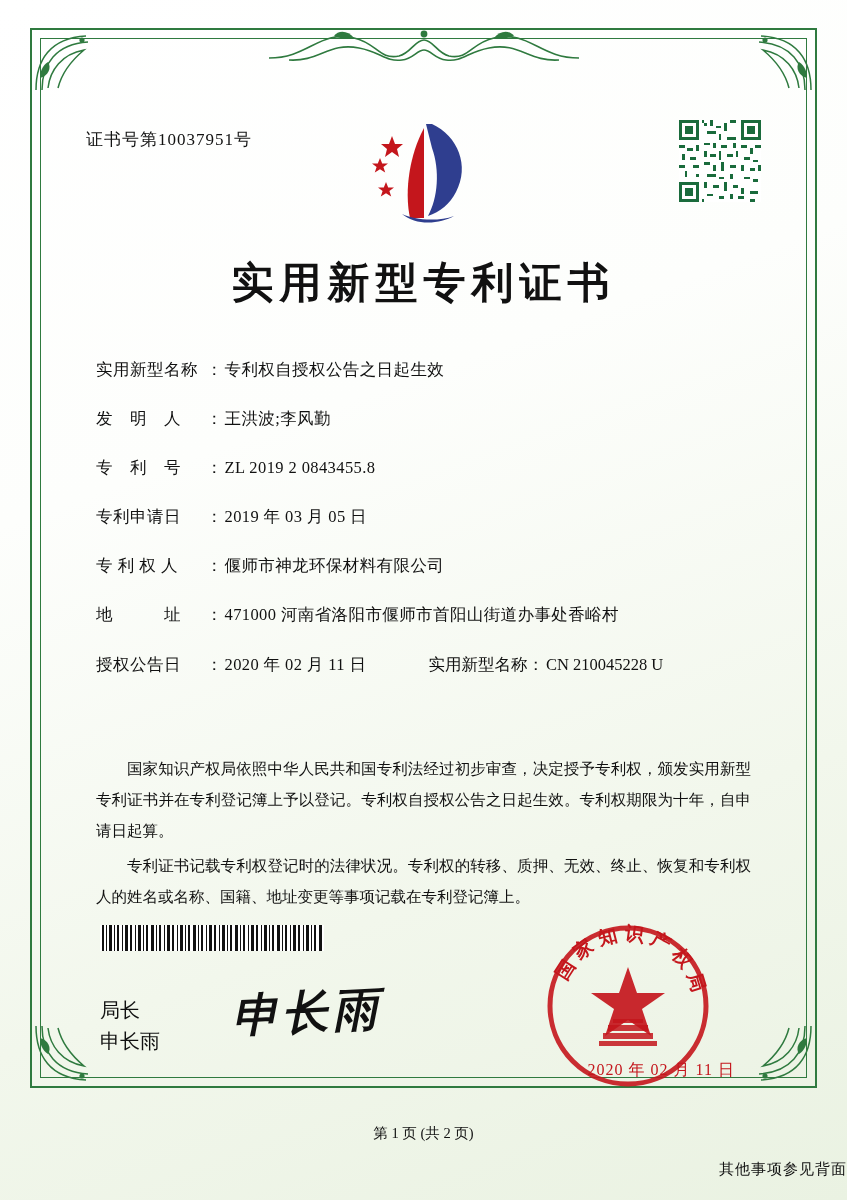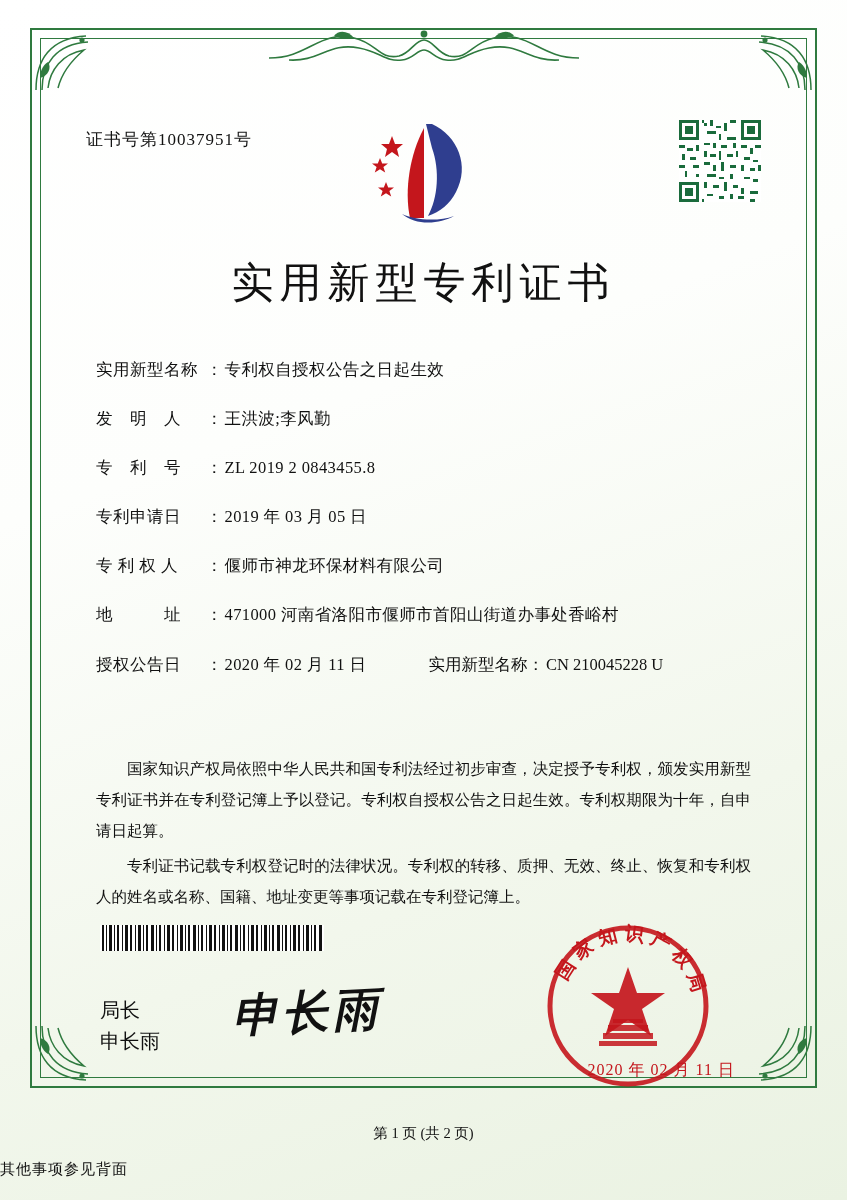--- a/index.html
+++ b/index.html
@@ -61,21 +61,21 @@
   .logo {
     position: absolute; left: 50%; top: 118px; transform: translateX(-50%);
     width: 140px; height: 112px;
   }
   .logo svg { width:100%; height:100%; display:block; }
 
   
   .title {
     position: absolute; left: 0; right: 0; top: 255px;
     text-align: center;
-    font-size: 42px; font-weight: normal; letter-spacing: 6px;
+    font-size: 42px; font-weight: bold; letter-spacing: 6px;
     color: #111;
     font-family: "Liberation Serif","DejaVu Serif", serif;
   }
 
   
   .fields {
     position: absolute; left: 96px; right: 96px; top: 358px;
     font-size: 16.5px; color: #111;
   }
   .frow {
@@ -134,21 +134,21 @@
     font-size: 16px; color: #c4161c; letter-spacing: 1px;
   }
 
   
   .page-num {
     position: absolute; left:0; right:0; top: 1112px;
     text-align: center; font-size: 14.5px; color:#111;margin-top:12px;
   }
   .footnote {
     position: absolute; left:0; right:0; top: 1160px;
-    text-align: left; font-size: 15px; color:#111; letter-spacing: 1px;
+    text-align: right; font-size: 15px; color:#111; letter-spacing: 1px;
   }
 </style>
 </head>
 <body>
 
 <div class="page">
 
   <div class="border-outer"></div>
   <div class="border-inner"></div>
 

